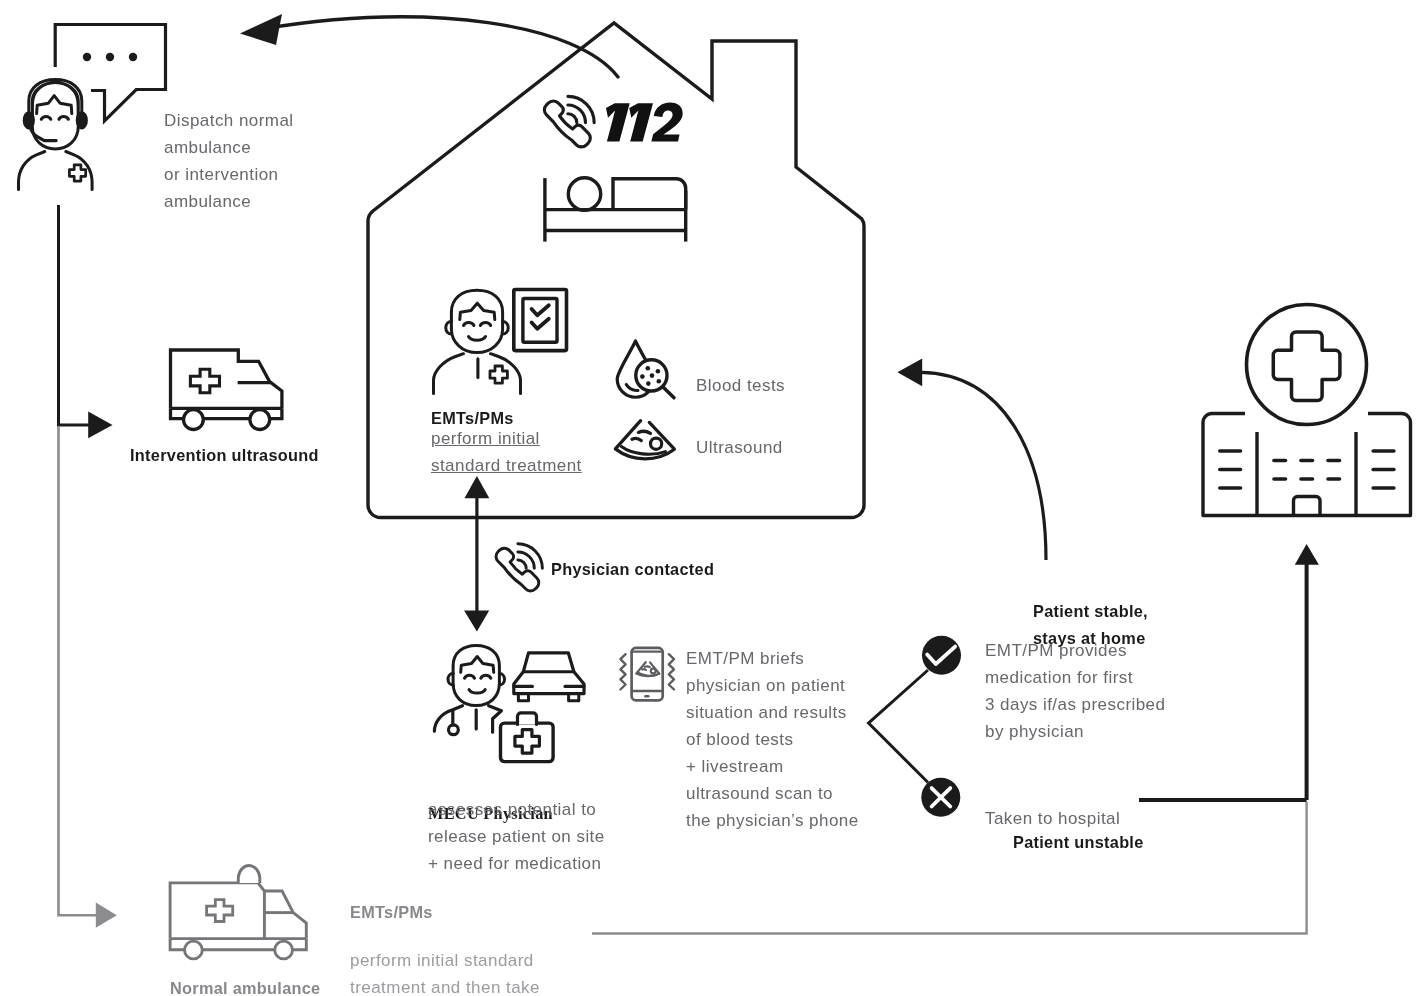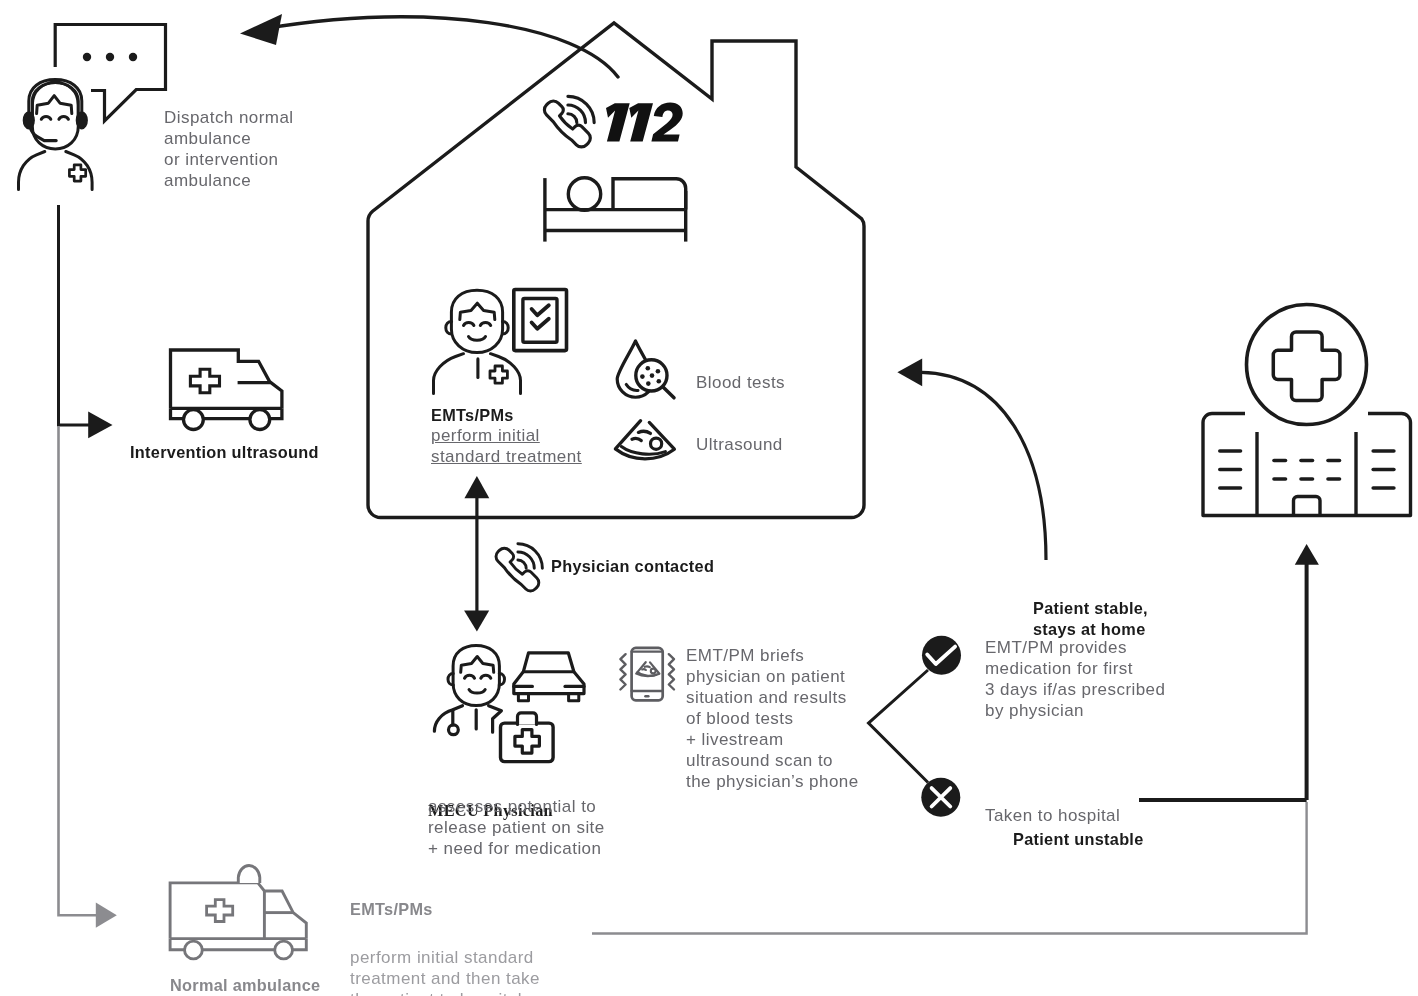--- a/index.html
+++ b/index.html
@@ -3,21 +3,21 @@
 <meta charset="utf-8">
 <title>Emergency care workflow diagram</title>
 <style>
   html,body{margin:0;padding:0;background:#ffffff;}
   body{width:1418px;height:996px;overflow:hidden;
        font-family:"Liberation Sans",sans-serif;
        -webkit-font-smoothing:antialiased;}
   #stage{position:relative;width:1418px;height:996px;background:#ffffff;}
   #art{position:absolute;left:0;top:0;}
   .tx{position:absolute;white-space:pre;color:#67676c;
-      font-size:17px;line-height:21px;letter-spacing:0.45px;}
+      font-size:17px;line-height:27px;letter-spacing:0.45px;}
   .tx.b{color:#1b1b1b;font-weight:bold;font-size:16.3px;letter-spacing:0.3px;}
   .tx.g{color:#9c9ca0;}
   .tx.gb{color:#88888c;font-weight:bold;font-size:16.3px;letter-spacing:0.3px;}
   
   .num{position:absolute;left:606px;top:103px;width:76px;height:39px;
        font-size:1px;color:transparent;overflow:hidden;}
 </style>
 </head>
 <body>
 

